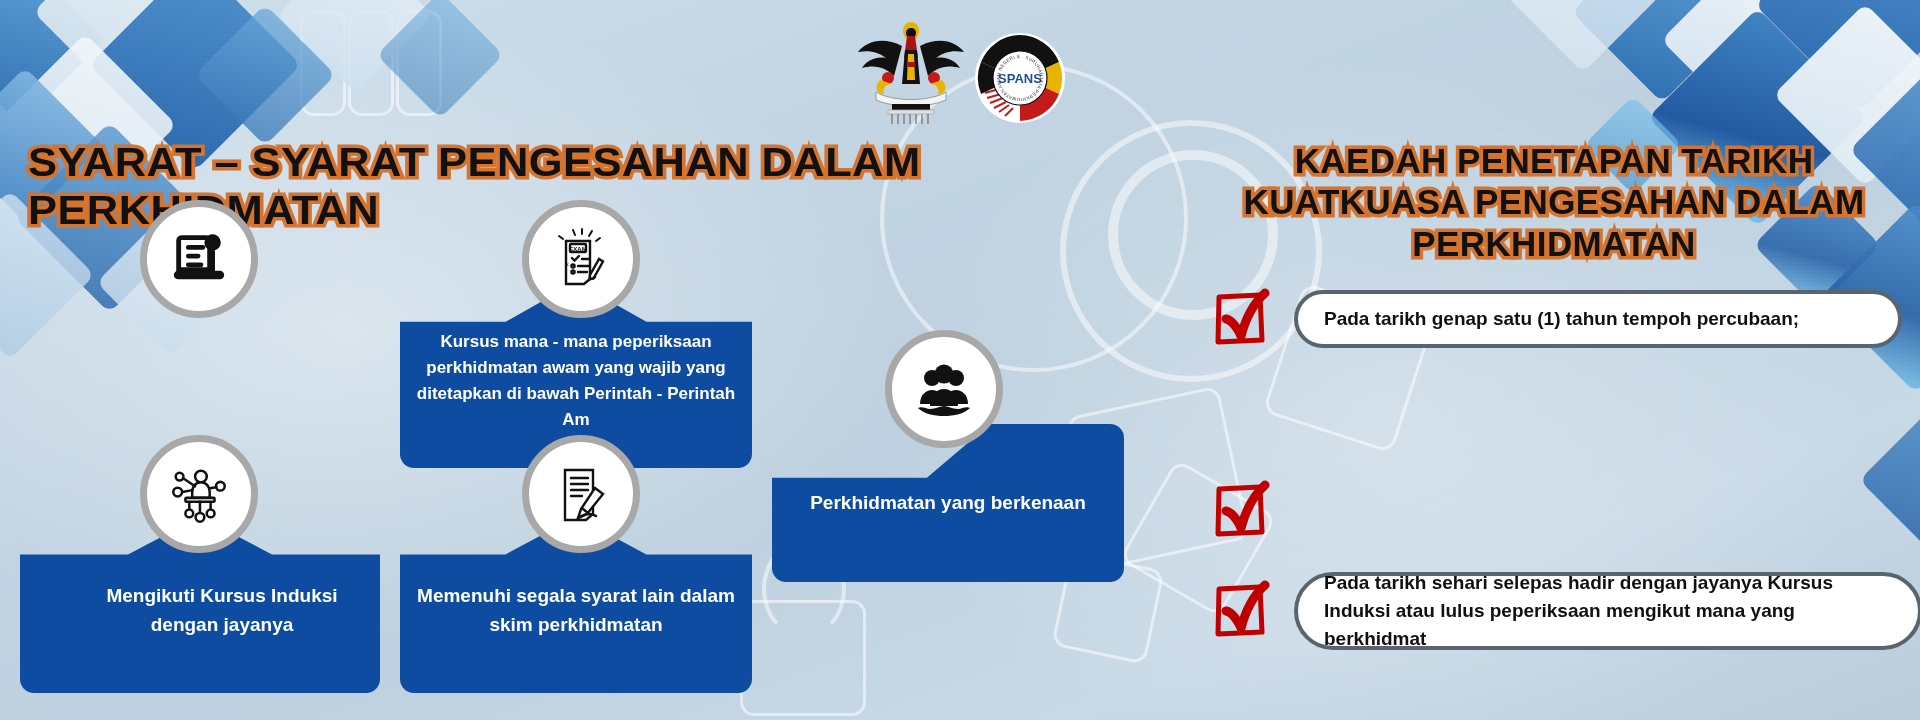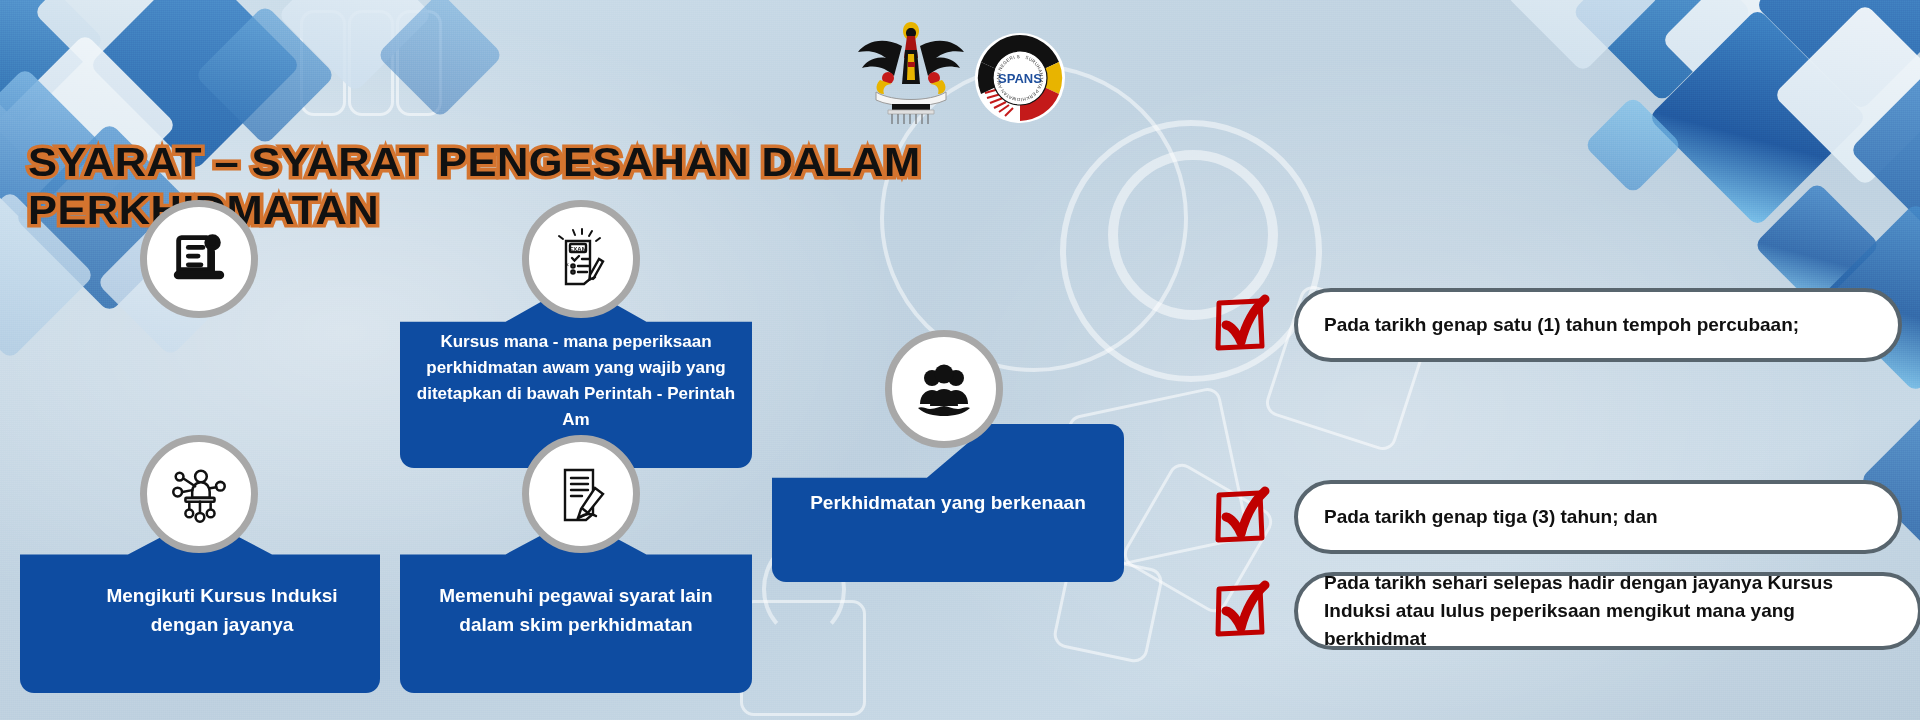--- a/index.html
+++ b/index.html
@@ -75,21 +75,21 @@
   .pill{
     background:#fff;border:4px solid #58656e;border-radius:40px;
     box-sizing:border-box;display:flex;align-items:center;
     color:#101010;font-weight:700;
   }
   .pill .ptxt{padding:0 26px;line-height:1.48;width:100%;}
   #row-1{left:1210px;top:288px;}
   #row-2{left:1210px;top:384px;}
   #row-3{left:1210px;top:480px;}
   #row-4{left:1210px;top:572px;}
-  #row-1 .pill,#row-2 .pill,#row-3 .pill{width:608px;height:74px;font-size:19px;}
+  #row-1 .pill,#row-2 .pill,#row-3 .pill{width:608px;height:58px;font-size:19px;}
   #row-4 .pill{width:628px;height:78px;font-size:19px;}
   .row .gap{width:22px;flex:none;}
 
   
   #logos{position:absolute;left:852px;top:4px;width:250px;height:122px;}
   .logo{position:absolute;}
 </style>
 </head>
 <body>
 
@@ -190,32 +190,37 @@
       <text x="46" y="51" text-anchor="middle" font-family="Liberation Sans, sans-serif" font-size="13" font-weight="700" fill="#1f4f9c">SPANS</text>
       <path id="spRing" d="M46 26 A20 20 0 1 1 45.9 26" fill="none"></path>
       <text font-family="Liberation Sans, sans-serif" font-size="4.6" fill="#333" letter-spacing="0.3">
         <textPath href="#spRing" startOffset="4%">SURUHANJAYA PERKHIDMATAN AWAM NEGERI SARAWAK</textPath>
       </text>
     </svg>
   </div>
 
   <h1 id="title-left" class="headline">SYARAT – SYARAT PENGESAHAN DALAM PERKHIDMATAN</h1>
 
+  <h1 id="title-right" class="headline">
+    <span class="ln">KAEDAH PENETAPAN TARIKH</span>
+    <span class="ln">KUATKUASA PENGESAHAN DALAM</span>
+    <span class="ln">PERKHIDMATAN</span>
+  </h1>
 
   <div id="card-2" class="card notch">
     <div class="txt">Kursus mana - mana peperiksaan perkhidmatan awam yang wajib yang ditetapkan di bawah Perintah - Perintah Am</div>
   </div>
   <div id="card-3" class="card notch-l">
     <div class="txt">Perkhidmatan yang berkenaan</div>
   </div>
   <div id="card-4" class="card notch">
     <div class="txt">Mengikuti Kursus Induksi dengan jayanya</div>
   </div>
   <div id="card-5" class="card notch">
-    <div class="txt">Memenuhi pegawai syarat lain dalam skim perkhidmatan</div>
+    <div class="txt">Memenuhi segala syarat lain dalam skim perkhidmatan</div>
   </div>
 
   <div class="bubble" style="left:140px;top:200px;width:118px;height:118px;">
     <svg width="62" height="62" viewBox="0 0 64 64" fill="none" stroke="#111" stroke-width="5" stroke-linecap="round">
       <path d="M14 10 h26 a3 3 0 0 1 3 3 v30 h-32 v-30 a3 3 0 0 1 3 -3z" fill="#fff"></path>
       <circle cx="46" cy="15" r="6" fill="#111"></circle>
       <line x1="46" y1="24" x2="46" y2="44"></line>
       <line x1="21" y1="20" x2="36" y2="20"></line>
       <line x1="21" y1="29" x2="31" y2="29"></line>
       <line x1="21" y1="38" x2="34" y2="38"></line>
@@ -307,23 +312,20 @@
 
 
   <div id="row-3" class="row">
     <div class="tick">
       <svg width="62" height="62" viewBox="0 0 62 62" fill="none" stroke="#c00000" stroke-width="5" stroke-linecap="round" stroke-linejoin="round">
         <path d="M9 9 L50 7 L52 52 L8 54 Z"></path>
         <path d="M16 31 C22 32 28 41 31 48 C36 29 45 14 55 5" stroke-width="9"></path>
       </svg>
     </div>
     <div class="gap"></div>
-    <div class="pill">
-      <div class="ptxt">Pada tarikh genap tiga (3) tahun; dan</div>
-    </div>
   </div>
 
   <div id="row-4" class="row">
     <div class="tick">
       <svg width="62" height="62" viewBox="0 0 62 62" fill="none" stroke="#c00000" stroke-width="5" stroke-linecap="round" stroke-linejoin="round">
         <path d="M9 9 L50 7 L52 52 L8 54 Z"></path>
         <path d="M16 31 C22 32 28 41 31 48 C36 29 45 14 55 5" stroke-width="9"></path>
       </svg>
     </div>
     <div class="gap"></div>

